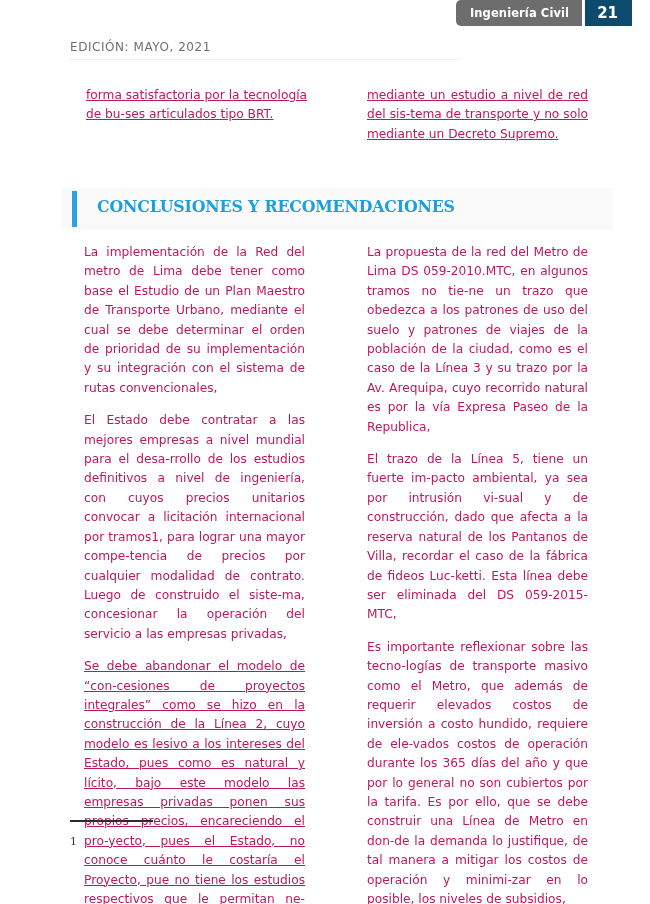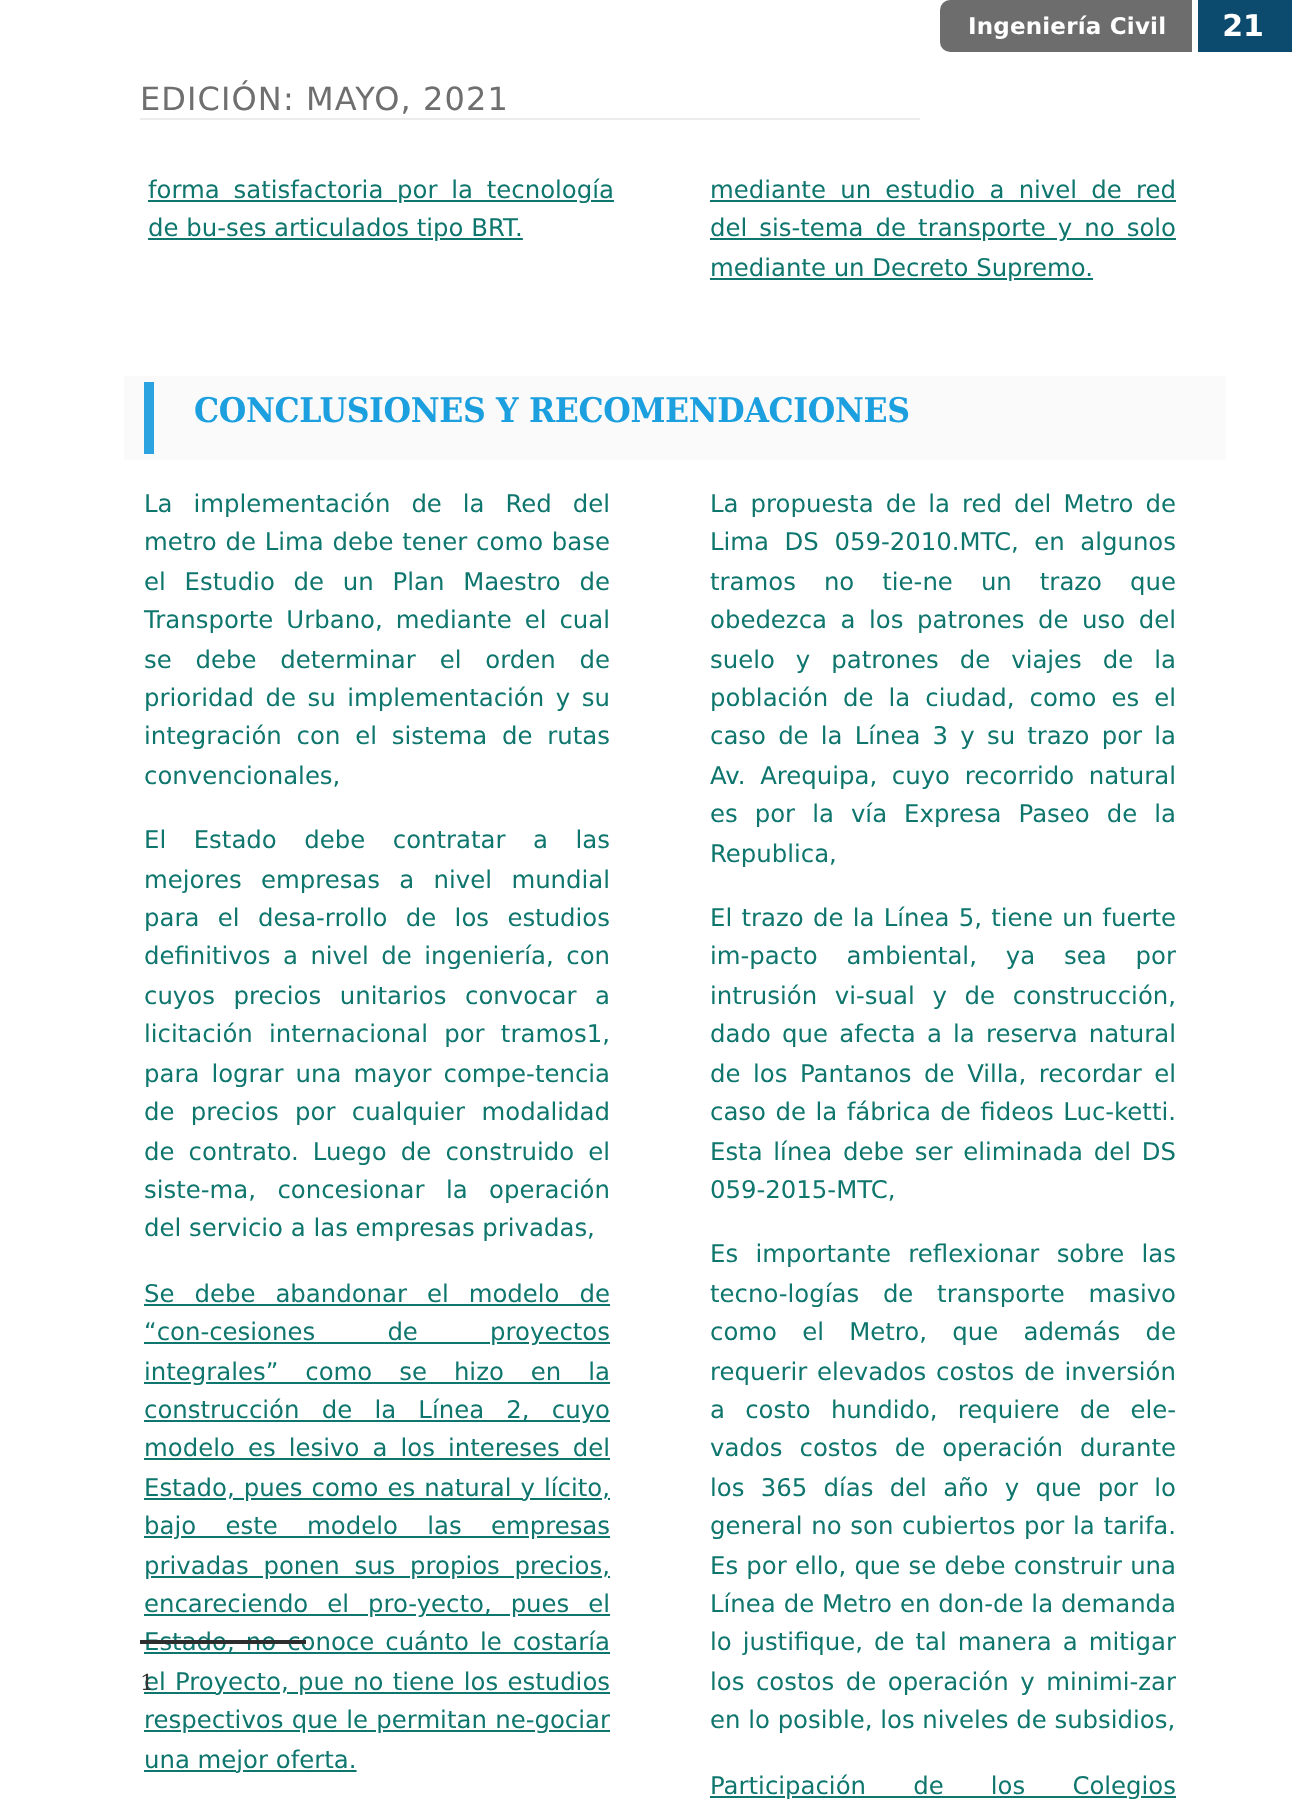--- a/index.html
+++ b/index.html
@@ -27,37 +27,37 @@
     left: 0;
     top: 30px;
     width: 650px;
     height: 34px;
   }
   .edition-label {
     position: absolute;
     left: 70px;
     top: 10px;
     font-family: "DejaVu Sans", sans-serif;
-    font-size: 16px;
+    font-size: 12px;
     letter-spacing: 0.55px;
     color: #6f6f6f;
     white-space: nowrap;
   }
   .header-rule {
     position: absolute;
     left: 70px;
     top: 29px;
     width: 390px;
     height: 1px;
     background: #ececec;
   }
 
   .header-badge {
     position: absolute;
-    right: 4px;
+    right: 18px;
     top: 0px;
     display: flex;
     align-items: stretch;
     height: 26px;
   }
   .badge-name {
     background: #6d6d6d;
     color: #ffffff;
     font-family: "DejaVu Sans", sans-serif;
     font-size: 11.5px;
@@ -80,25 +80,25 @@
     font-family: "DejaVu Sans", sans-serif;
     font-size: 15px;
     font-weight: bold;
     padding: 0 14px 0 12px;
     display: flex;
     align-items: center;
     white-space: nowrap;
   }
 
   p.body {
-    margin: 0 0 13px 4px;
+    margin: 0 0 13px 16px;
     font-family: "DejaVu Sans", sans-serif;
     font-size: 12.2px;
     line-height: 19.4px;
-    color: #0f766e;
+    color: #be185d;
     text-align: justify;
     text-justify: inter-word;
     hyphens: manual;
   }
   p.body:last-child { margin-bottom: 0; text-decoration: underline; }
 
   
   .section-band {
     position: absolute;
     left: 62px;

